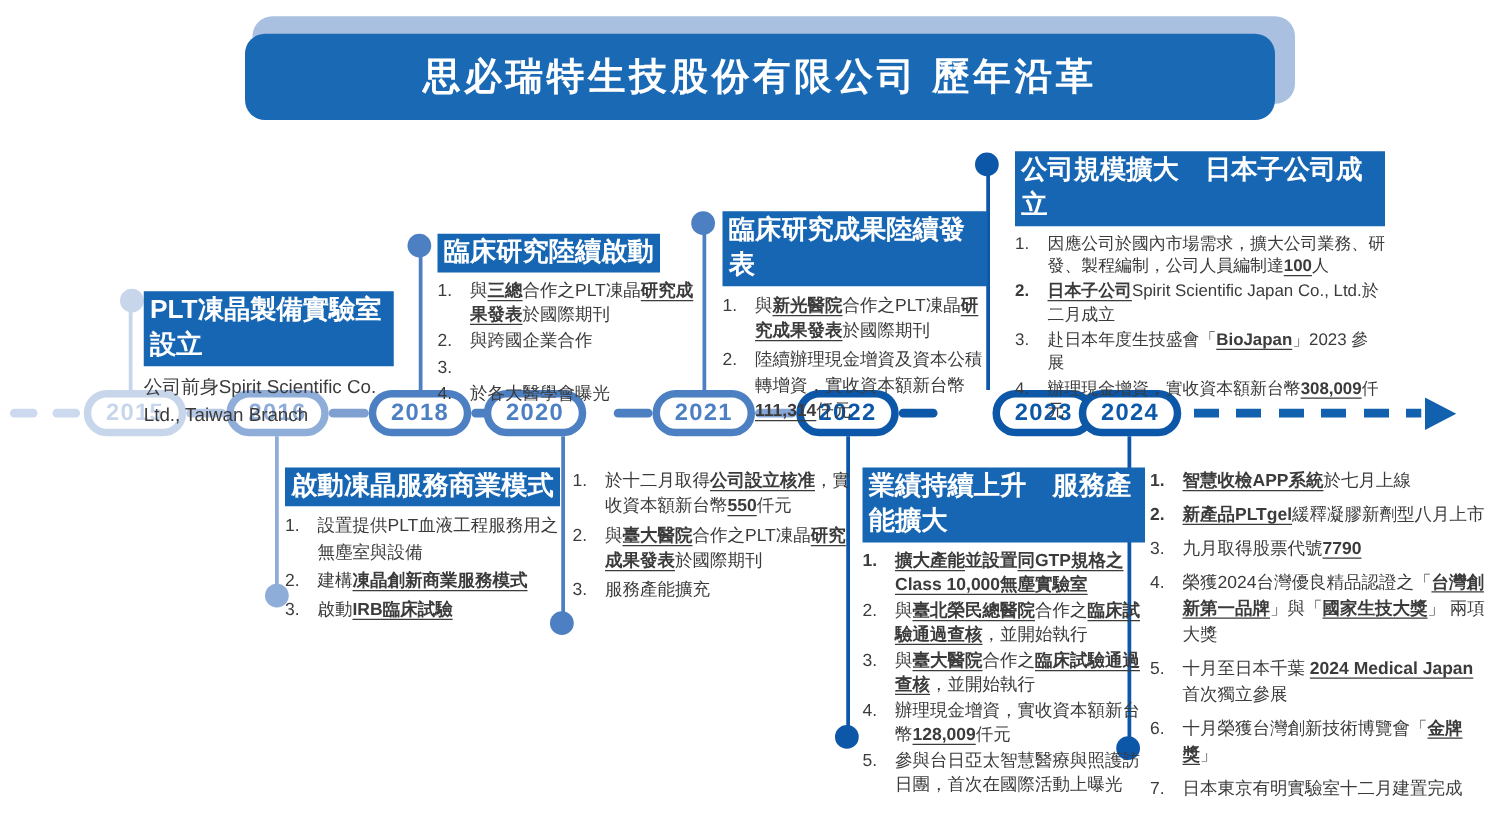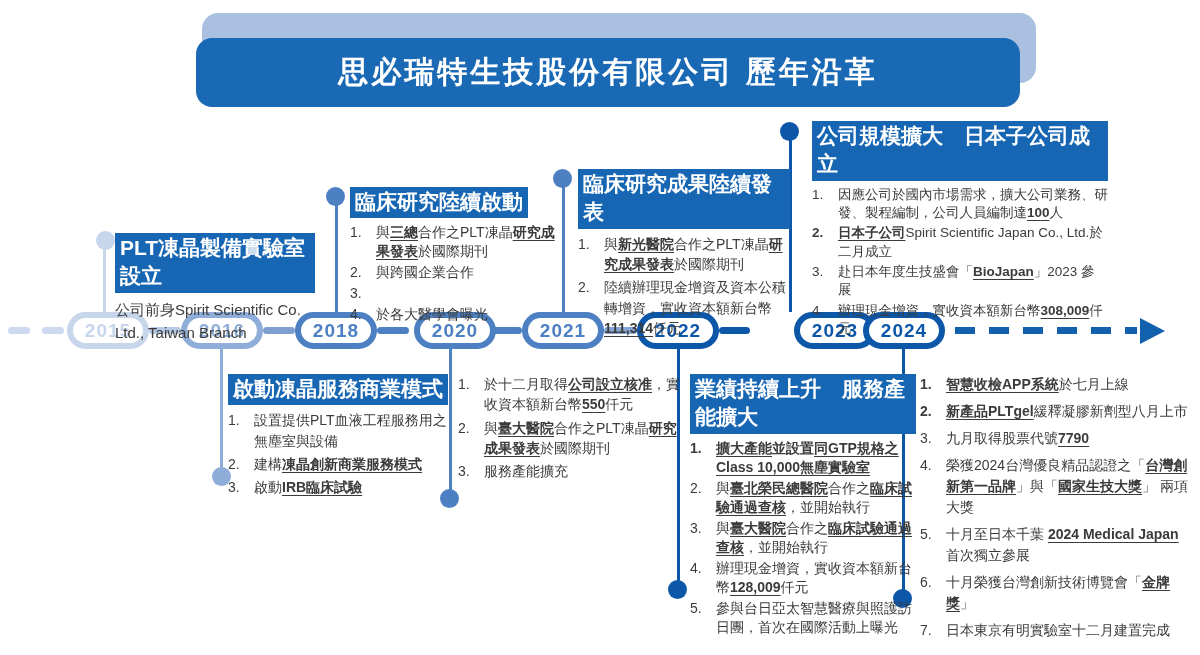--- a/index.html
+++ b/index.html
@@ -7,21 +7,21 @@
   body{
     position:relative; background:#ffffff; overflow:hidden;
     font-family:"Liberation Sans","DejaVu Sans",sans-serif;
     color:var(--text,#3b3b3b);
   }
   .abs{ position:absolute; }
 
   
   .title-shadow{ left:202px; top:13px; width:834px; height:70px;
     background:var(--title_shadow,#a9c0e0); border-radius:16px; }
-  .title-box{ left:196px; top:38px; width:824px; height:69px;
+  .title-box{ left:196px; top:27px; width:824px; height:69px;
     background:var(--title_bg,#1a69b4); border-radius:16px;
     display:flex; align-items:center; justify-content:center; }
   .title-box h1{ color:#fff; font-size:30px; font-weight:700; letter-spacing:3px; }
 
   
   .pill{ top:312px; width:82px; height:37px; background:#fff;
     border:6px solid var(--c,#4d80c3); border-radius:20px;
     display:flex; align-items:center; justify-content:center;
     color:var(--c,#4d80c3); font-weight:700; font-size:19px; letter-spacing:1px; }
   .seg{ top:327px; height:7px; border-radius:4px; background:var(--c,#4d80c3); }
@@ -94,21 +94,21 @@
   <div class="abs vline" style="left:335px;top:197px;height:115px;"></div>
   <div class="abs dot" style="left:326px;top:187px;"></div>
   <div class="abs pill" style="left:295px;">
     <span>2018</span>
   </div>
 </div>
 
 <div style="--c: #4d80c3;">
   <div class="abs vline" style="left:449px;top:349px;height:149px;"></div>
   <div class="abs dot" style="left:440px;top:489px;"></div>
-  <div class="abs pill" style="left:414px;text-align:center;">
+  <div class="abs pill" style="left:387px;text-align:center;">
     <span>2020</span>
   </div>
 </div>
 
 <div style="--c: #4d80c3;">
   <div class="abs vline" style="left:562px;top:179px;height:133px;"></div>
   <div class="abs dot" style="left:553px;top:169px;"></div>
   <div class="abs pill" style="left:522px;">
     <span>2021</span>
   </div>

